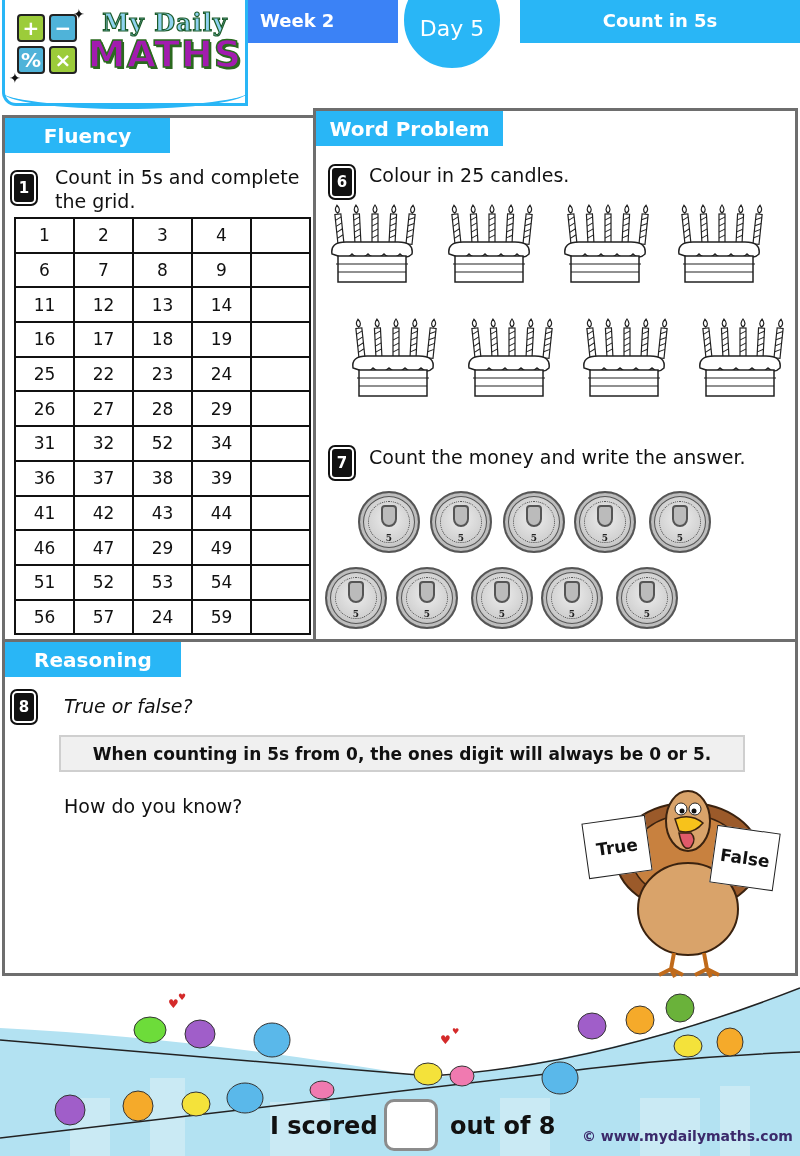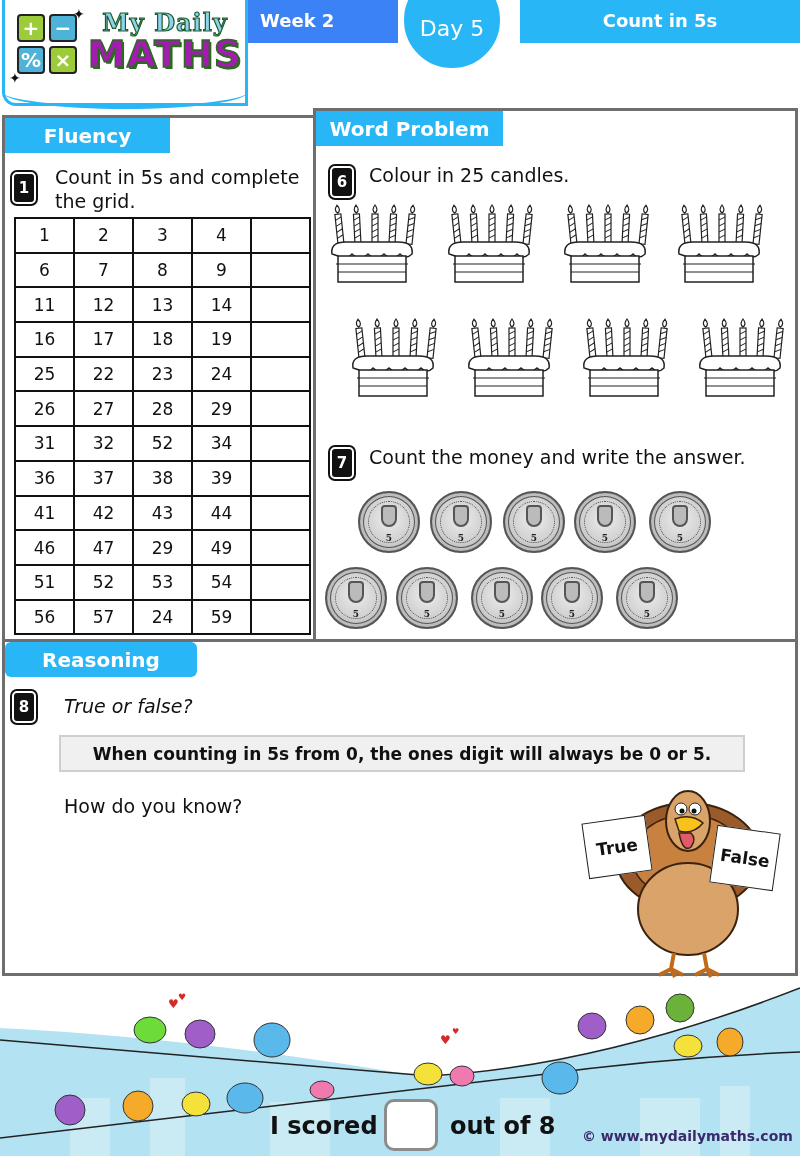--- a/index.html
+++ b/index.html
@@ -500,21 +500,21 @@
       </div>
       <div class="coin" style="left: 300px; top: 456px;">
         <div class="coin-inner"></div>
         <div class="coin-crest"></div>
         <div class="coin-val">5</div>
       </div>
     </div>
 </div>
 
 <div class="panel" id="reasoning">
-  <div class="section-tab" style="width:192px;border-radius:6px;">Reasoning</div>
+  <div class="section-tab" style="width:176px;">Reasoning</div>
   <div class="qnum" style="left:7px;top:49px;">8</div>
   <div class="qtext" style="left:59px;top:52px;font-style:italic;">True or false?</div>
   <div class="statement-box">When counting in 5s from 0, the ones digit will always be 0 or 5.</div>
   <div class="qtext" style="left:59px;top:152px;">How do you know?</div>
 
   <div class="turkey">
     <svg width="218" height="210" viewBox="0 0 218 210">
 
       <ellipse cx="109" cy="88" rx="72" ry="54" fill="#9b5a2a" stroke="#3a220f" stroke-width="2"></ellipse>
       <ellipse cx="109" cy="88" rx="56" ry="42" fill="#c8813f" stroke="#3a220f" stroke-width="1.5"></ellipse>

